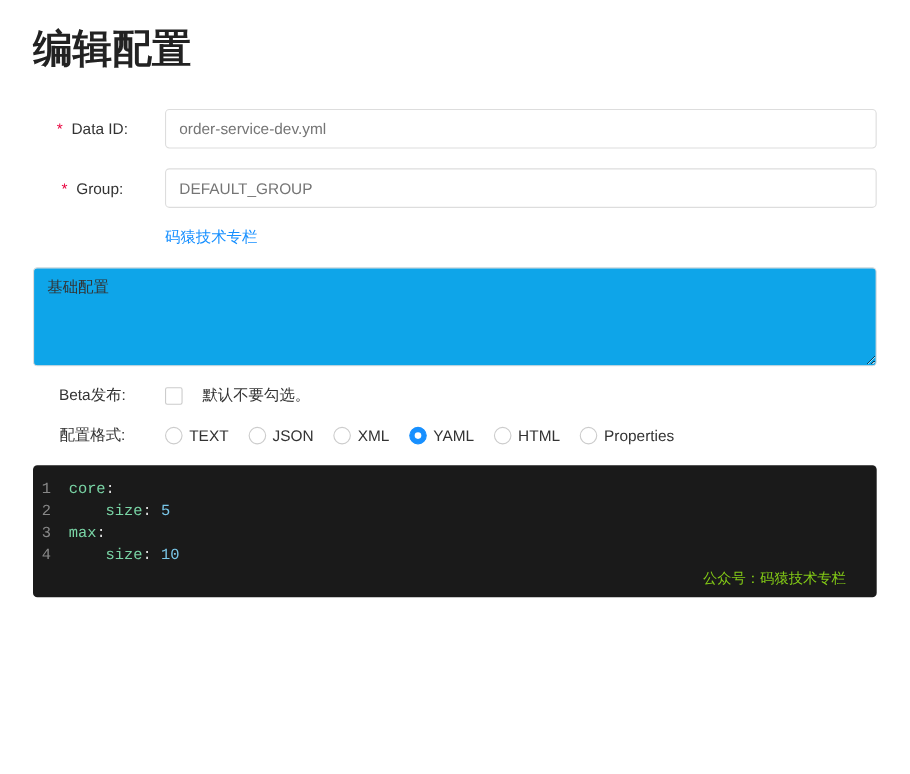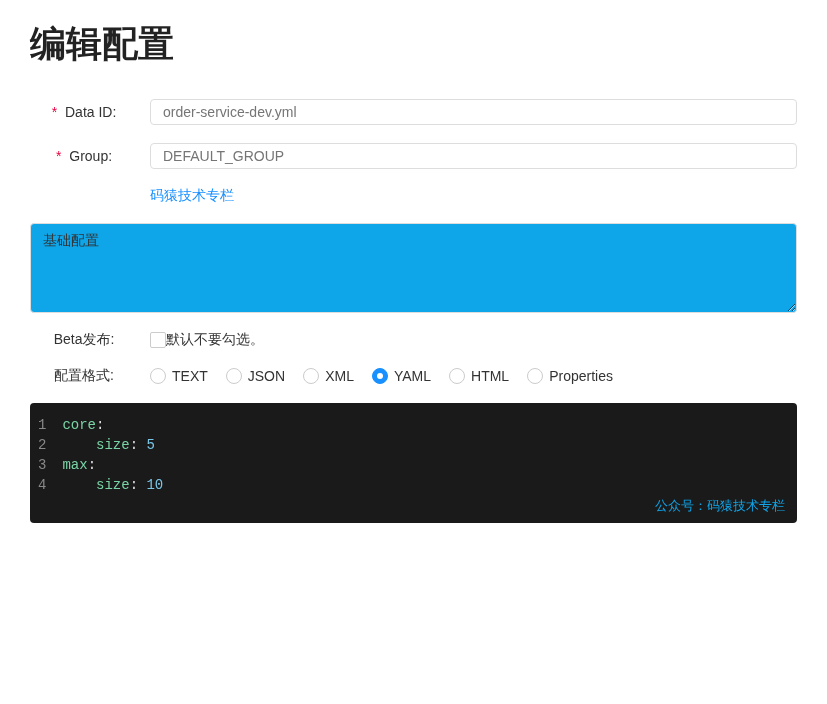--- a/index.html
+++ b/index.html
@@ -38,21 +38,21 @@
       color: #333;
     }
 
     .required-star {
       color: #e8003d;
       margin-right: 4px;
     }
 
     .form-input {
       flex: 1;
-      height: 26px;
+      height: 36px;
       border: 1px solid #ddd;
       border-radius: 4px;
       padding: 0 12px;
       font-size: 14px;
       color: #999;
       background: #fff;
       outline: none;
     }
 
     .advanced-link {
@@ -78,21 +78,21 @@
       font-size: 14px;
       color: #333;
       background: #0ea5e9;
       outline: none;
       resize: vertical;
     }
 
     .checkbox-wrapper {
       display: flex;
       align-items: center;
-      gap: 0;
+      gap: 18px;
     }
 
     .checkbox-box {
       width: 16px;
       height: 16px;
       border: 1px solid #ccc;
       border-radius: 2px;
       background: #fff;
       flex-shrink: 0;
     }
@@ -190,22 +190,22 @@
       color: #ddd;
     }
 
     .code-value {
       color: #79c6e8;
     }
 
     .watermark {
       position: absolute;
       bottom: 8px;
-      right: 12px;
-      color: #0ea5e9;
+      right: 28px;
+      color: #84cc16;
       font-size: 13px;
       font-weight: 500;
     }
 
     .form-row.code-row {
       align-items: flex-start;
     }
 
     .label-with-icon {
       display: flex;

